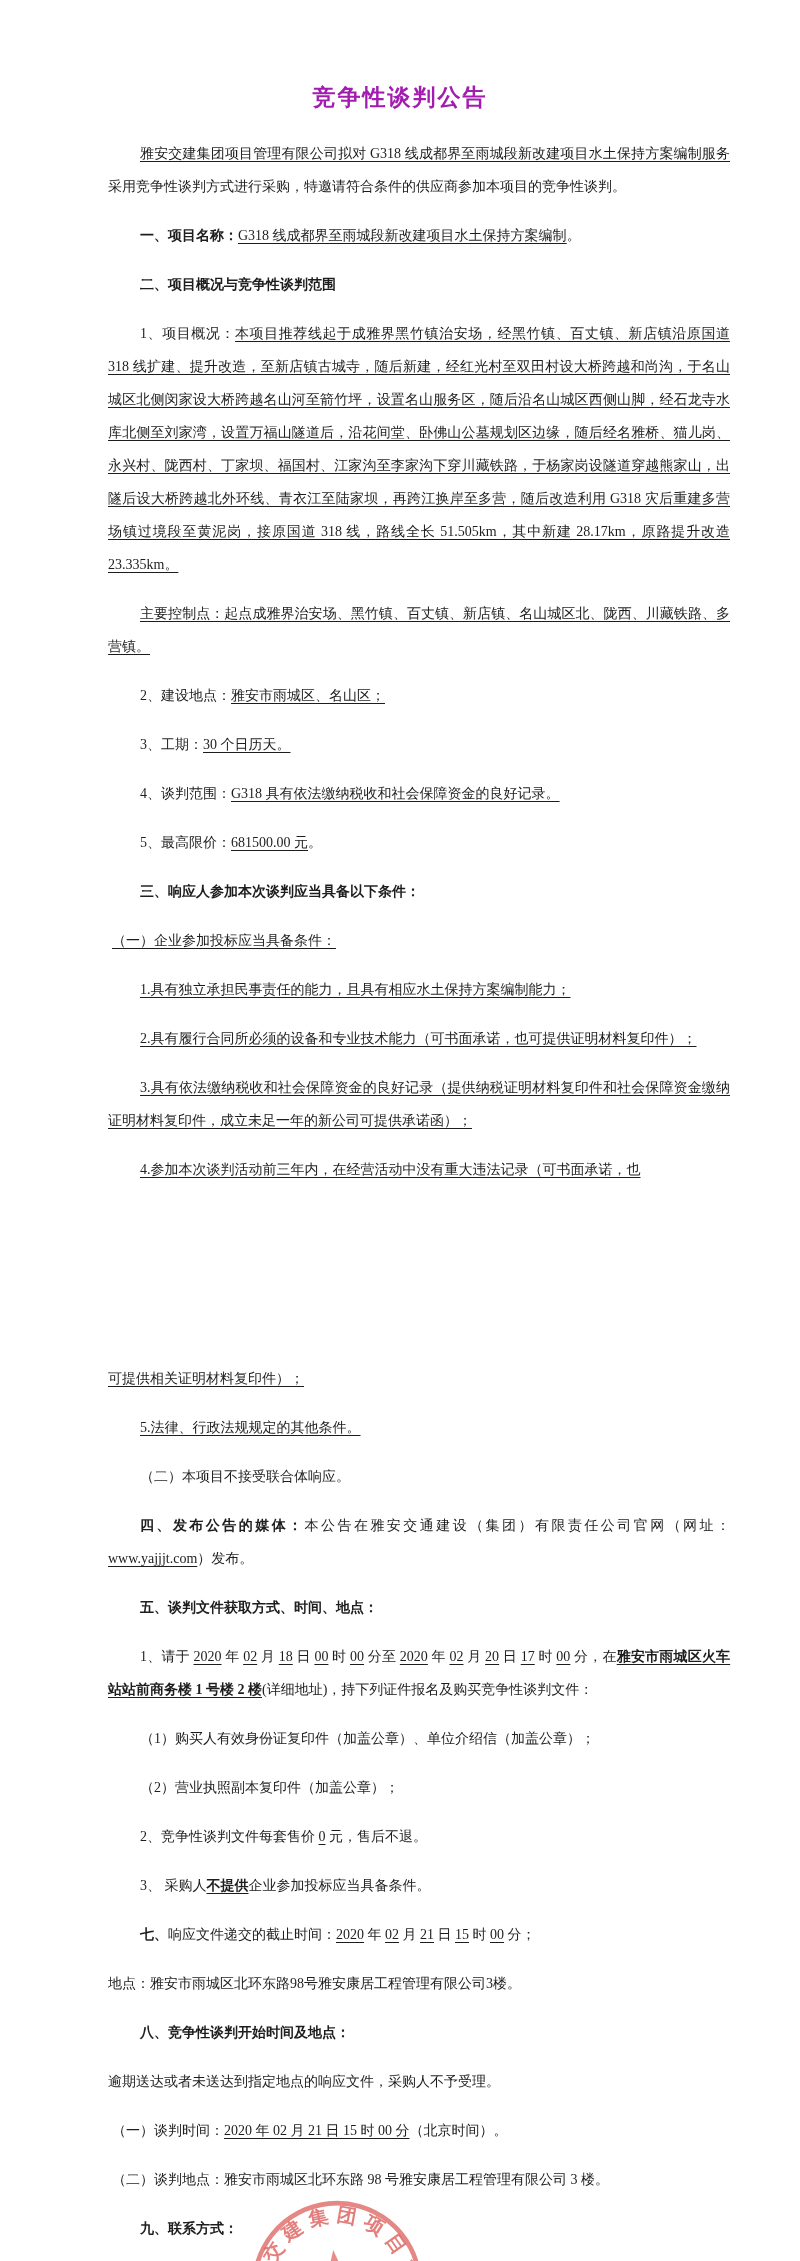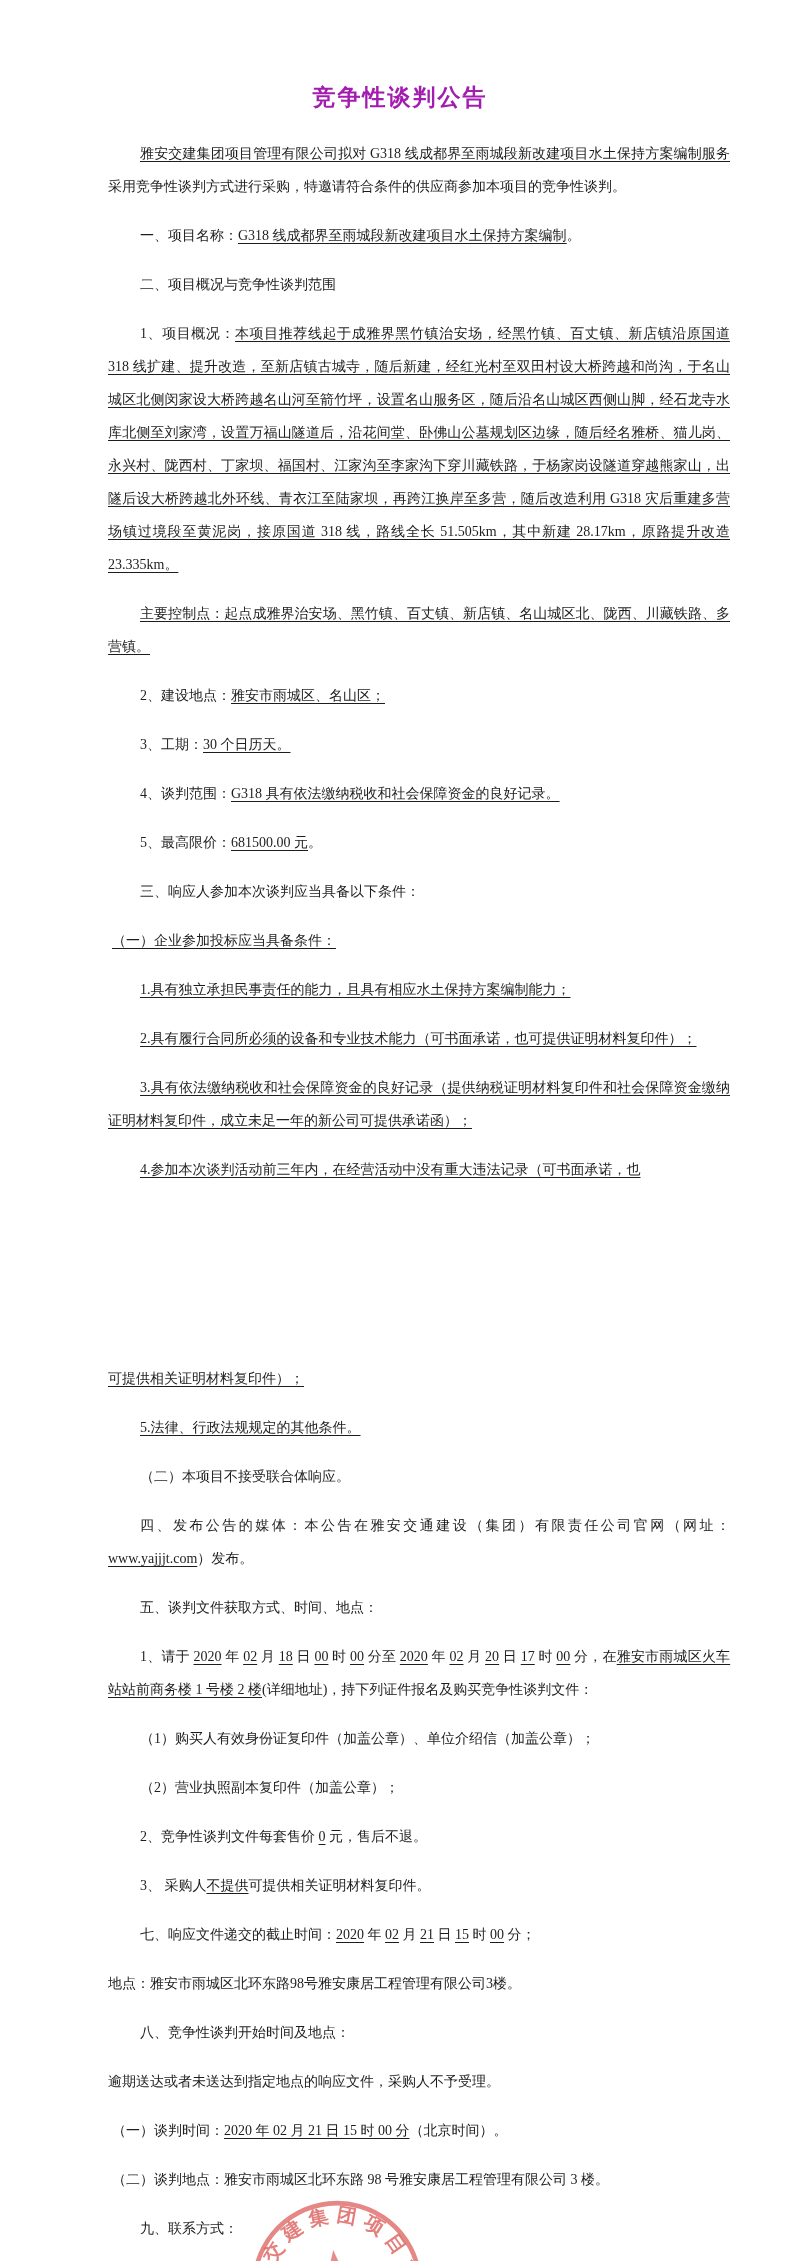--- a/index.html
+++ b/index.html
@@ -13,21 +13,21 @@
     font-size:23px;font-weight:700;text-align:center;
     margin:0 0 24px -38px;letter-spacing:2px;color:#a21caf;
   }
   .para{margin:16px;font-size:14px;line-height:33px;text-align:justify;}
   .indent{text-indent:32px;}
   .indent-half{text-indent:4px;}
   .no-indent{text-indent:0;}
   .gap-page{margin-top:176px;}
   .gap-sm{margin-top:13px;}
   .contact{margin-top:5px;text-align:center;font-style:italic;}
-  .b{font-weight:400;}
+  .b{font-weight:700;}
   .u{text-decoration:underline;text-underline-offset:3px;}
   .contact-block{position:relative;}
   .seal{
     position:absolute;left:157px;top:-14px;width:176px;height:176px;
     transform:rotate(-6deg);opacity:0.82;pointer-events:none;z-index:5;
   }
   .seal circle{stroke:var(--seal-color,#d9534f);}
   .seal text{fill:var(--seal-color,#d9534f);}
   .seal polygon{fill:var(--seal-color,#d9534f);}
 </style>
@@ -56,21 +56,21 @@
       <p class="para indent"><span class="u">4.参加本次谈判活动前三年内，在经营活动中没有重大违法记录（可书面承诺，也</span></p>
       <p class="para no-indent gap-page"><span class="u">可提供相关证明材料复印件）；</span></p>
       <p class="para indent"><span class="u">5.法律、行政法规规定的其他条件。</span></p>
       <p class="para indent gap-sm"><span class="">（二）本项目不接受联合体响应。</span></p>
       <p class="para indent gap-sm"><span class="b ">四、发布公告的媒体：</span><span class="">本公告在雅安交通建设（集团）有限责任公司官网（网址：</span><span class="u">www.yajjjt.com</span><span class="">）发布。</span></p>
       <p class="para indent"><span class="b ">五、谈判文件获取方式、时间、地点：</span></p>
       <p class="para indent"><span class="">1、请于 </span><span class="u">2020</span><span class=""> 年 </span><span class="u">02</span><span class=""> 月 </span><span class="u">18</span><span class=""> 日 </span><span class="u">00</span><span class=""> 时 </span><span class="u">00</span><span class=""> 分至 </span><span class="u">2020</span><span class=""> 年 </span><span class="u">02</span><span class=""> 月 </span><span class="u">20</span><span class=""> 日 </span><span class="u">17</span><span class=""> 时 </span><span class="u">00</span><span class=""> 分，在</span><span class="b u">雅安市雨城区火车站站前商务楼 1 号楼 2 楼</span><span class="">(详细地址)，持下列证件报名及购买竞争性谈判文件：</span></p>
       <p class="para indent"><span class="">（1）购买人有效身份证复印件（加盖公章）、单位介绍信（加盖公章）；</span></p>
       <p class="para indent"><span class="">（2）营业执照副本复印件（加盖公章）；</span></p>
       <p class="para indent"><span class="">2、竞争性谈判文件每套售价 </span><span class="u">0</span><span class=""> 元，售后不退。</span></p>
-      <p class="para indent"><span class="">3、 采购人</span><span class="b u">不提供</span><span class="">可提供相关证明材料复印件。</span></p>
+      <p class="para indent"><span class="">3、 采购人</span><span class="b u">不提供</span><span class="">企业参加投标应当具备条件。</span></p>
       <p class="para indent"><span class="b ">七、</span><span class="">响应文件递交的截止时间：</span><span class="u">2020</span><span class=""> 年 </span><span class="u">02</span><span class=""> 月 </span><span class="u">21</span><span class=""> 日 </span><span class="u">15</span><span class=""> 时 </span><span class="u">00</span><span class=""> 分；</span></p>
       <p class="para no-indent"><span class="">地点：雅安市雨城区北环东路98号雅安康居工程管理有限公司3楼。</span></p>
       <p class="para indent"><span class="b ">八、竞争性谈判开始时间及地点：</span></p>
       <p class="para no-indent"><span class="">逾期送达或者未送达到指定地点的响应文件，采购人不予受理。</span></p>
       <p class="para indent-half"><span class="">（一）谈判时间：</span><span class="u">2020 年 02 月 21 日 15 时 00 分</span><span class="">（北京时间）。</span></p>
       <p class="para indent-half"><span class="">（二）谈判地点：雅安市雨城区北环东路 98 号雅安康居工程管理有限公司 3 楼。</span></p>
     </div>
 
   <div class="contact-block">
     <svg class="seal" viewBox="0 0 170 170" aria-hidden="true">

